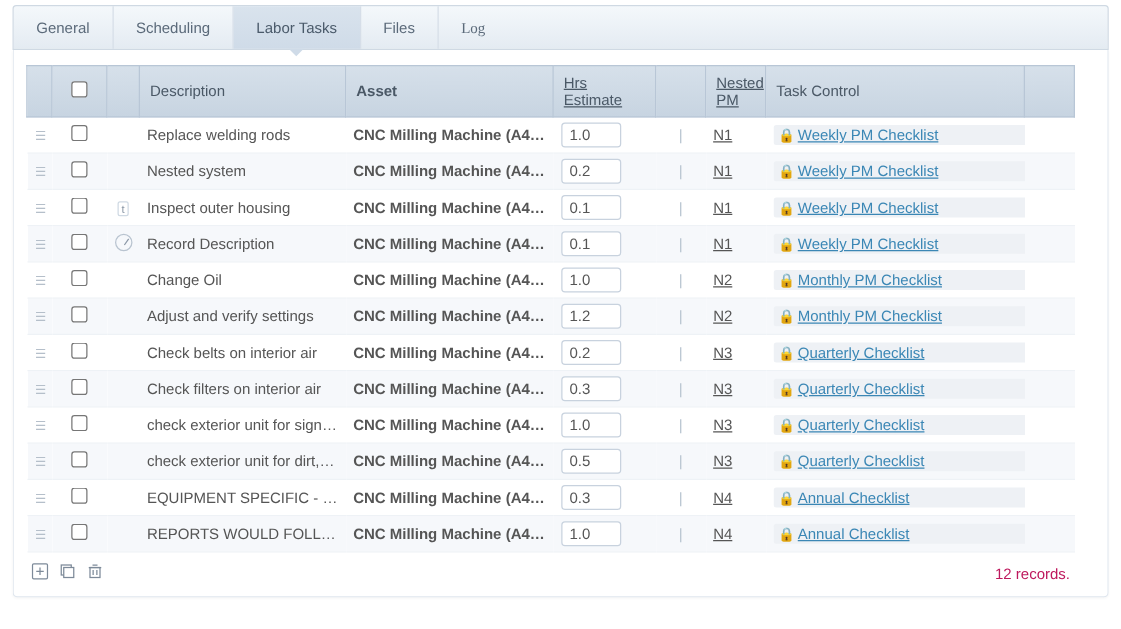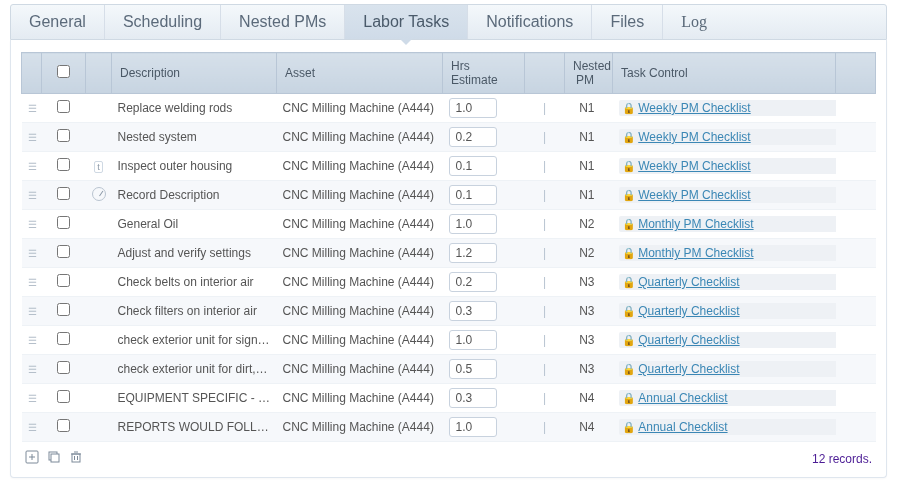--- a/index.html
+++ b/index.html
@@ -1,42 +1,42 @@
 <!DOCTYPE html>
 <html><head>
 <meta charset="utf-8">
 <style>
   * { box-sizing: border-box; margin: 0; padding: 0; }
   body { font-family: "Helvetica Neue", Arial, sans-serif; font-size: 12px; color: #555; background: #fff; padding: 0; width: 897px; }
   .tabs { display: flex; background: linear-gradient(#f4f8fb, #e4ebf2); border: 1px solid #cfd9e3; border-radius: 3px 3px 0 0; margin: 4px 10px 0 10px; height: 36px; align-items: stretch; }
-  .tab { padding: 0 18px; display: flex; align-items: center; color: #5b6a7a; cursor: pointer; border-right: 1px solid #d6dee8; font-size: 16px; }
+  .tab { padding: 0 18px; display: flex; align-items: center; color: #5b6a7a; cursor: pointer; border-right: 1px solid #d6dee8; font-size: 12px; }
   .tab:last-child { border-right: none; font-family: Liberation Serif, serif; }
   .tab.active { background: linear-gradient(#d9e3ed, #cfdbe8); color: #4a5a6a; }
-  .panel { margin: 0 10px 10px 10px; border: 1px solid #dfe6ee; border-top: none; border-radius: 0 0 4px 4px; padding: 12px 10px 8px 10px; box-shadow: 0 1px 2px rgba(0,0,0,0.03); background: #fff; }
+  .panel { margin: 0 10px 10px 10px; border: 1px solid #dfe6ee; border-top: none; border-radius: 0 0 4px 4px; padding: 12px 26px 8px 10px; box-shadow: 0 1px 2px rgba(0,0,0,0.03); background: #fff; }
   table { width: 100%; border-collapse: collapse; table-layout: fixed; }
   th { background: linear-gradient(#d6e0ea, #c7d4e1); color: #4a5866; font-weight: normal; text-align: left; padding: 6px 8px; border: 1px solid #b8c6d6; font-size: 12px; height: 26px; }
   td { padding: 4px 6px; border-bottom: 1px solid #eef2f6; height: 27px; vertical-align: middle; white-space: nowrap; overflow: hidden; text-overflow: ellipsis; }
   tr:nth-child(even) td { background: #f6f8fb; }
   .col-drag { width: 20px; text-align: center; color: #9aa5b1; cursor: grab; padding:0; }
   .col-check { width: 44px; text-align: center; }
   .col-extra { width: 26px; text-align: center; color: #9aa5b1; }
   .col-desc { width: 165px; }
-  .col-asset { width: 166px; }
-  .col-hrs { width: 82px; }
+  .col-asset { width: 166px; font-weight: bold; }
+  .col-hrs { width: 82px; text-decoration: underline; }
   .col-sep { width: 40px; text-align: center; color: #b7c3d0; }
-  .col-nested { width: 48px; text-align: right; padding-right: 18px; }
+  .col-nested { width: 48px; padding-right: 18px; text-decoration: underline; }
   .col-task { width: auto; }
   .col-end { width: 40px; }
   input[type="checkbox"] { width: 13px; height: 13px; cursor: pointer; border:1px solid #9bb; }
   .hrs-input { width: 48px; height: 20px; border: 1px solid #c8d2de; border-radius: 3px; padding: 0 6px; font-size: 12px; color: #555; background: #fff; }
   .lock { color: #a9b5c2; font-size: 11px; margin-right: 2px; }
   .task-link { color: #3b87b5; text-decoration: underline; cursor: pointer; }
   .task-cell { background: #eef1f5; display: inline-block; padding: 1px 4px; border-radius: 2px; width: 230px; }
   .drag-icon { display:inline-block; line-height:0; color:#b5bfca; font-size:10px; letter-spacing:-2px; }
-  .footer { display: flex; justify-content: space-between; align-items: center; padding: 8px 4px 2px 4px; color: #4c1d95; }
+  .footer { display: flex; justify-content: space-between; align-items: center; padding: 8px 4px 2px 4px; color: #be185d; }
   .footer-icons { display: flex; gap: 8px; font-size: 14px; color: #7d8a99; }
   .footer-icons span { cursor: pointer; }
   .tabs-wrap { position: relative; }
   .tab-pointer { position: absolute; bottom: -6px; left: 50%; transform: translateX(-50%); width: 0; height: 0; border-left: 6px solid transparent; border-right: 6px solid transparent; border-top: 6px solid #cfdbe8; display:none; }
   .tab.active .tab-pointer { display: block; }
   .tab { position: relative; }
   .extra-chip { display:inline-block; border:1px solid #cfd9e3; border-radius:2px; font-size:9px; padding:0 2px; color:#8a97a6; }
   .gauge-icon { display:inline-block; width:14px; height:14px; border:1px solid #b9c4d0; border-radius:50%; position:relative; }
   .gauge-icon::after { content:""; position:absolute; width:1px; height:6px; background:#8a97a6; left:6px; top:2px; transform-origin:bottom; transform:rotate(35deg); }
 </style>
@@ -44,29 +44,23 @@
 <body>
 
 <div class="tabs-wrap">
   <div class="tabs" id="tabs">
       <div class="tab">
         <span>General</span>
       </div>
       <div class="tab">
         <span>Scheduling</span>
       </div>
-      <div class="tab">
-        <span>Nested PMs</span>
-      </div>
       <div class="tab active">
         <span>Labor Tasks</span>
         <div class="tab-pointer"></div>
-      </div>
-      <div class="tab">
-        <span>Notifications</span>
       </div>
       <div class="tab">
         <span>Files</span>
       </div>
       <div class="tab">
         <span>Log</span>
       </div>
     </div>
 </div>
 
@@ -132,21 +126,21 @@
           <td class="col-hrs"><input class="hrs-input" type="text" value="0.1" style=""></td>
           <td class="col-sep">|</td>
           <td class="col-nested">N1</td>
           <td class="col-task"><span class="task-cell"><span class="lock">🔒</span><a class="task-link">Weekly PM Checklist</a></span></td>
           <td class="col-end"></td>
         </tr>
         <tr>
           <td class="col-drag"><span class="drag-icon">☰</span></td>
           <td class="col-check"><input type="checkbox" style=""></td>
           <td class="col-extra"></td>
-          <td class="col-desc">General Oil</td>
+          <td class="col-desc">Change Oil</td>
           <td class="col-asset">CNC Milling Machine (A444)</td>
           <td class="col-hrs"><input class="hrs-input" type="text" value="1.0" style=""></td>
           <td class="col-sep">|</td>
           <td class="col-nested">N2</td>
           <td class="col-task"><span class="task-cell"><span class="lock">🔒</span><a class="task-link">Monthly PM Checklist</a></span></td>
           <td class="col-end"></td>
         </tr>
         <tr>
           <td class="col-drag"><span class="drag-icon">☰</span></td>
           <td class="col-check"><input type="checkbox" style=""></td>

